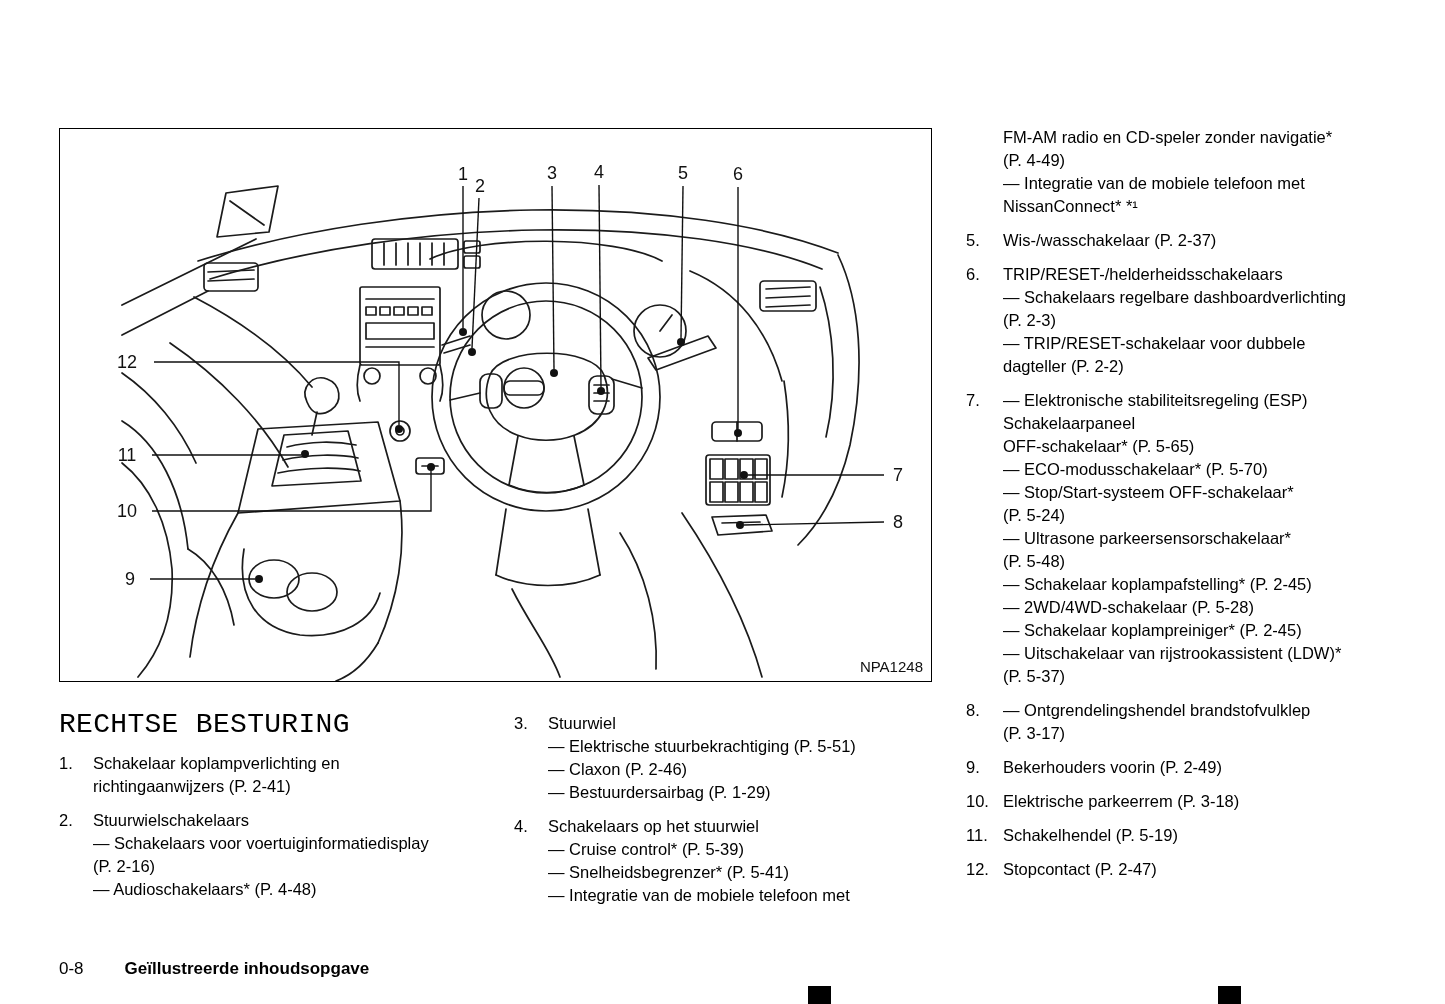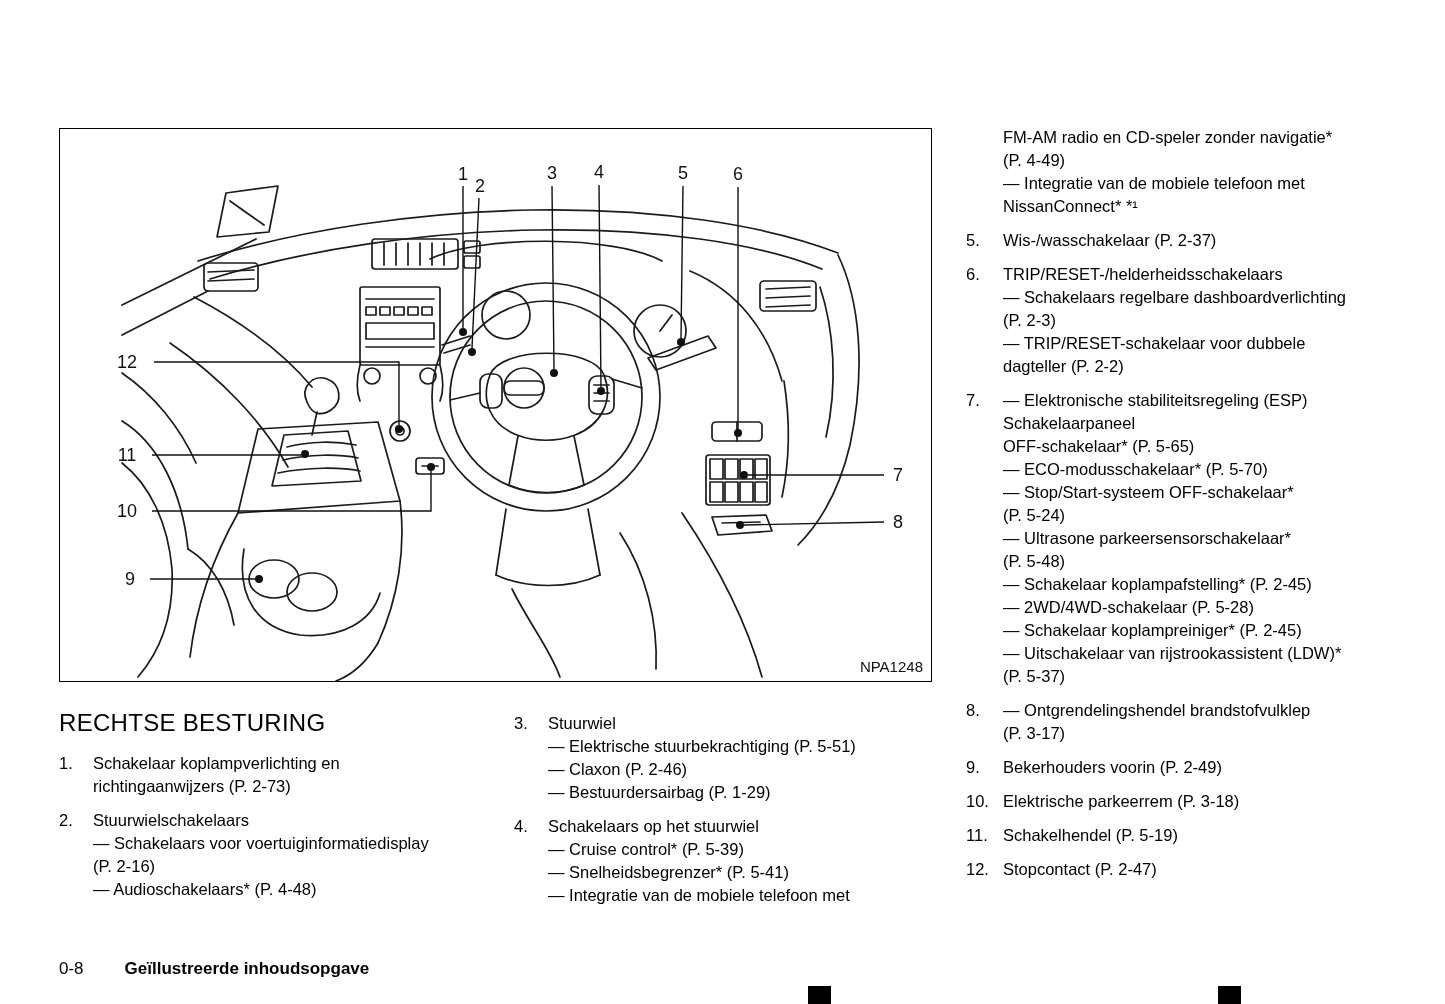--- a/index.html
+++ b/index.html
@@ -15,21 +15,21 @@
   .figure-box svg { position:absolute; left:0; top:0; }
   .callout {
     position:absolute; transform:translate(-50%,-50%);
     font-size:18px; color:#111; line-height:1;
   }
   .figure-code {
     position:absolute; right:8px; bottom:6px; font-size:15px; color:#111;
   }
   .heading {
     position:absolute; left:59px; top:709px;
-    font-size:24px; font-weight:400; letter-spacing:0.3px;
+    font-size:28px; font-weight:400; letter-spacing:0.3px;font-family:Liberation Mono, monospace;
   }
   .col { position:absolute; font-size:16.5px; line-height:23px; color:#000; }
   .col-left   { left:59px;  top:752px; width:445px; }
   .col-middle { left:514px; top:712px; width:415px; }
   .col-right  { left:966px; top:126px; width:440px; }
   .item { display:flex; margin-bottom:11px; }
   .item .num { width:34px; flex:none; }
   .col-right .item .num { width:37px; }
   .item .body { flex:1; }
   .tline { white-space:nowrap; }
@@ -238,21 +238,21 @@
     <span class="figure-code">NPA1248</span>
   </div>
 
   <div class="heading">RECHTSE BESTURING</div>
 
   <div class="col col-left">
     <div class="item">
       <span class="num">1.</span>
       <div class="body">
           <div class="tline">Schakelaar koplampverlichting en</div>
-          <div class="tline">richtingaanwijzers (P. 2-73)</div>
+          <div class="tline">richtingaanwijzers (P. 2-41)</div>
         </div>
     </div>
     <div class="item">
       <span class="num">2.</span>
       <div class="body">
           <div class="tline">Stuurwielschakelaars</div>
           <div class="tline">— Schakelaars voor voertuiginformatiedisplay</div>
           <div class="tline">(P. 2-16)</div>
           <div class="tline">— Audioschakelaars* (P. 4-48)</div>
         </div>

